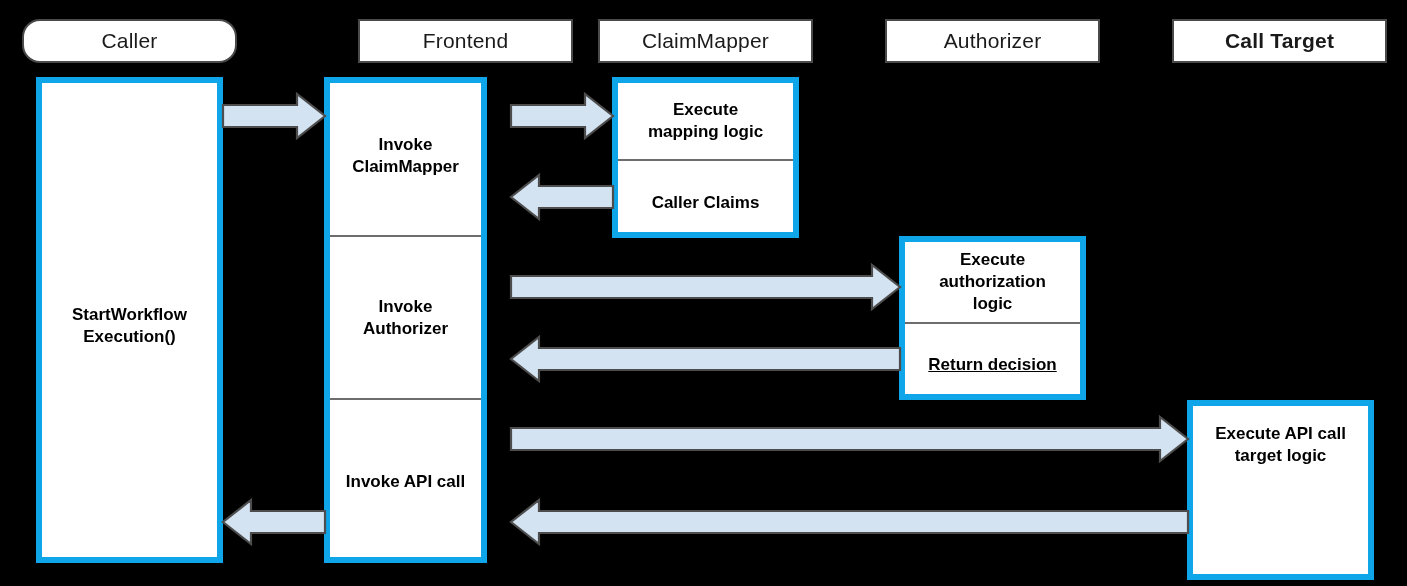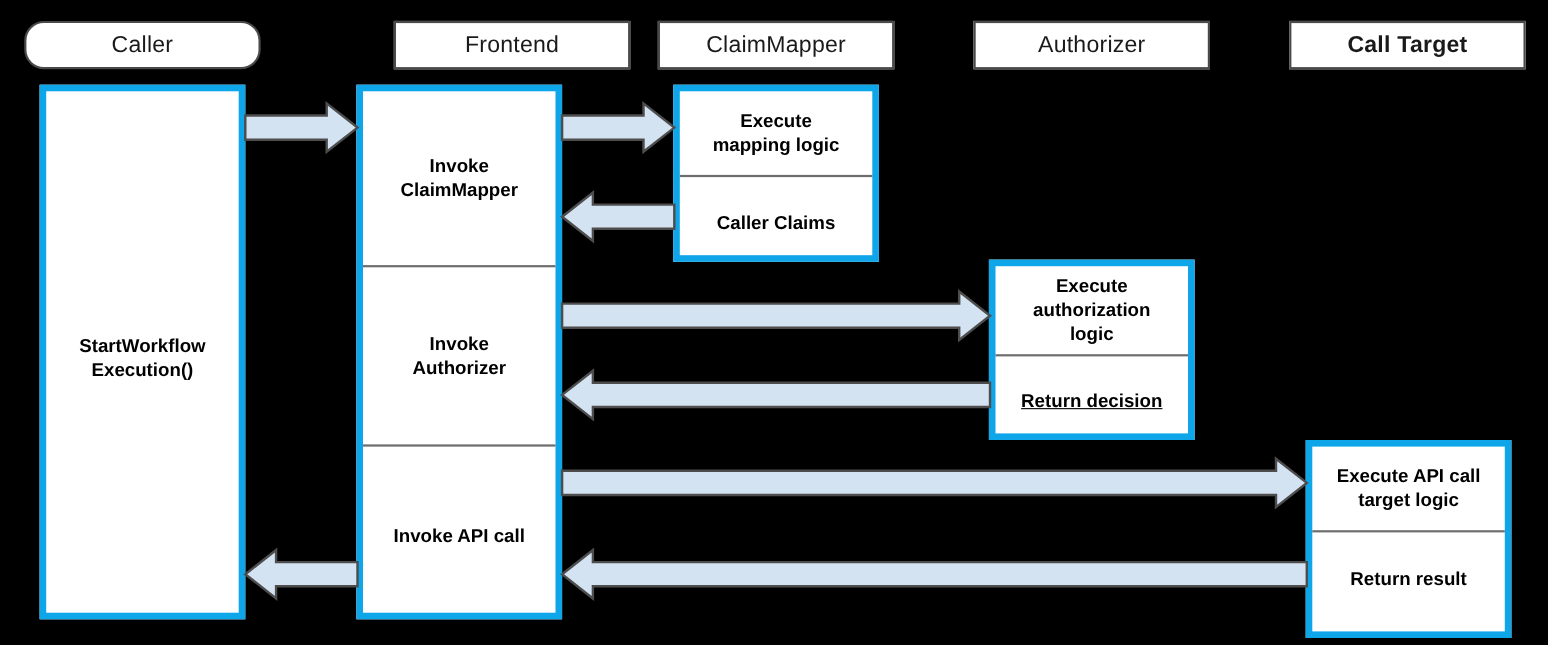--- a/index.html
+++ b/index.html
@@ -90,39 +90,38 @@
   </div>
 
   <div class="lane-header" style="left:1172px; top:19px; width:215px; height:44px;font-weight:bold;">
     <span>Call Target</span>
   </div>
 
   <div class="activation" style="left:36px; top:77px; width:187px; height:486px;">
     <div class="act-cell" style="height:486px;">StartWorkflow<br>Execution()</div>
   </div>
 
-  <div class="activation" style="left:324px; top:77px; width:187px; height:486px;">
+  <div class="activation" style="left:324px; top:77px; width:163px; height:486px;justify-content:center;">
     <div class="act-cell" style="height:160px;">Invoke<br>ClaimMapper</div>
     <div class="act-cell" style="height:163px;">Invoke<br>Authorizer</div>
     <div class="act-cell" style="height:163px;">Invoke API call</div>
   </div>
 
   <div class="activation" style="left:612px; top:77px; width:187px; height:161px;">
     <div class="act-cell" style="height:78px;">Execute<br>mapping logic</div>
     <div class="act-cell" style="height:83px;">Caller Claims</div>
   </div>
 
   <div class="activation" style="left:899px; top:236px; width:187px; height:164px;">
     <div class="act-cell" style="height:82px;">Execute<br>authorization<br>logic</div>
     <div class="act-cell" style="height:82px;text-decoration:underline;">Return decision</div>
   </div>
 
   <div class="activation" style="left:1187px; top:400px; width:187px; height:180px;">
     <div class="act-cell" style="height:78px;">Execute API call<br>target logic</div>
-    <div class="act-cell" style="height:85px;">Return result</div>
   </div>
 
   <div class="arrow" style="left:222px; top:93px; width:104px; height:46px;">
     <svg width="104" height="46" viewBox="0 0 104 46">
       <path class="arrow-shape" d="M 1,12 L 75,12 L 75,1 L 103,23 L 75,45 L 75,34 L 1,34 Z"></path>
     </svg>
   </div>
 
   <div class="arrow" style="left:510px; top:93px; width:104px; height:46px;">
     <svg width="104" height="46" viewBox="0 0 104 46">

